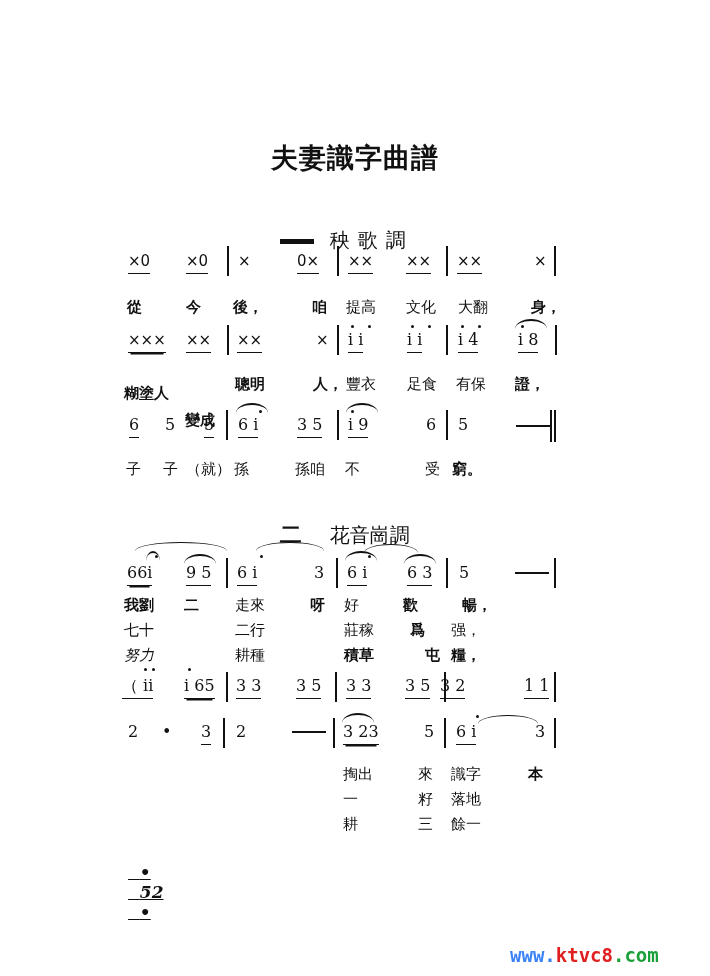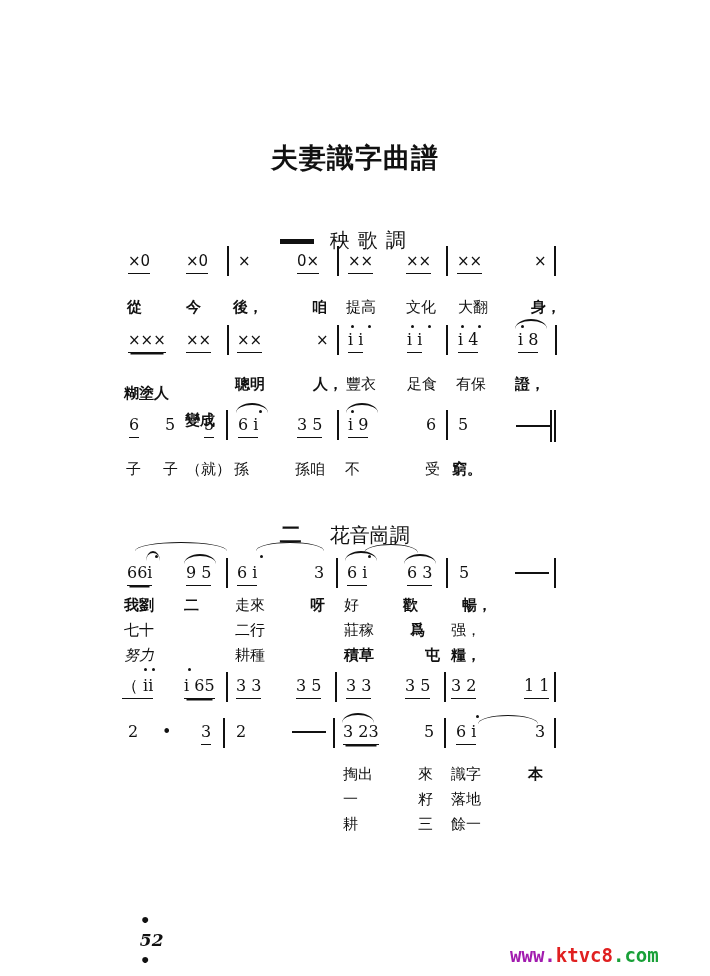--- a/index.html
+++ b/index.html
@@ -202,21 +202,21 @@
   <div class="abs dot" style="left:152px; top:668px;"></div>
   <span class="abs note ul2" style="left:184px; top:677px;">i 65</span>
   <div class="abs dot" style="left:188px; top:668px;"></div>
   <div class="abs bar" style="left:226px; top:672px; height:30px;"></div>
   <span class="abs note ul" style="left:236px; top:677px;">3 3</span>
   <span class="abs note ul" style="left:296px; top:677px;">3 5</span>
   <div class="abs bar" style="left:335px; top:672px; height:30px;"></div>
   <span class="abs note ul" style="left:346px; top:677px;">3 3</span>
   <span class="abs note ul" style="left:405px; top:677px;">3 5</span>
   <div class="abs bar" style="left:444px; top:672px; height:30px;"></div>
-  <span class="abs note ul" style="left:451px; top:677px;">3 2</span>
+  <span class="abs note ul" style="left:440px; top:677px;">3 2</span>
   <span class="abs note ul" style="left:524px; top:677px;">1 1</span>
   <div class="abs bar" style="left:554px; top:672px; height:30px;"></div>
 </div>
 
 <div>
   <span class="abs note" style="left:128px; top:723px;">2</span>
   <span class="abs note" style="left:162px; top:723px;">•</span>
   <span class="abs note ul" style="left:201px; top:723px;">3</span>
   <div class="abs bar" style="left:223px; top:718px; height:30px;"></div>
   <span class="abs note" style="left:236px; top:723px;">2</span>
@@ -243,21 +243,21 @@
   <span class="abs lyric light" style="left:343px; top:790px;">一</span>
   <span class="abs lyric light" style="left:418px; top:790px;">籽</span>
   <span class="abs lyric light" style="left:451px; top:790px;">落地</span>
 </div>
 <div>
   <span class="abs lyric light" style="left:343px; top:815px;">耕</span>
   <span class="abs lyric light" style="left:418px; top:815px;">三</span>
   <span class="abs lyric light" style="left:451px; top:815px;">餘一</span>
 </div>
 
-<div class="abs pageno" style="left:128px; top:890px;">
+<div class="abs pageno" style="left:128px; top:842px;text-decoration:underline;">
   <span>•</span>
   <span>52</span>
   <span>•</span>
 </div>
 
 <div class="abs wm" style="left:510px; top:944px;">
-  <span style="color:#a21caf;">www.</span><span style="color:#e02020;">ktvc8</span><span style="color:#19a038;">.com</span>
+  <span style="color:#3b82f6;">www.</span><span style="color:#e02020;">ktvc8</span><span style="color:#19a038;">.com</span>
 </div>
 
 </body></html>

